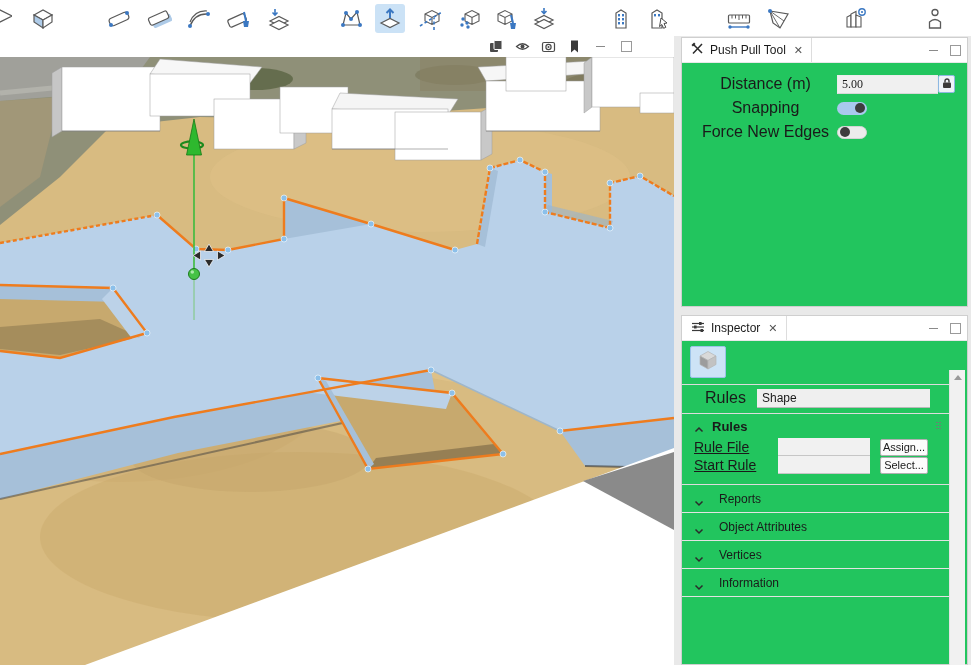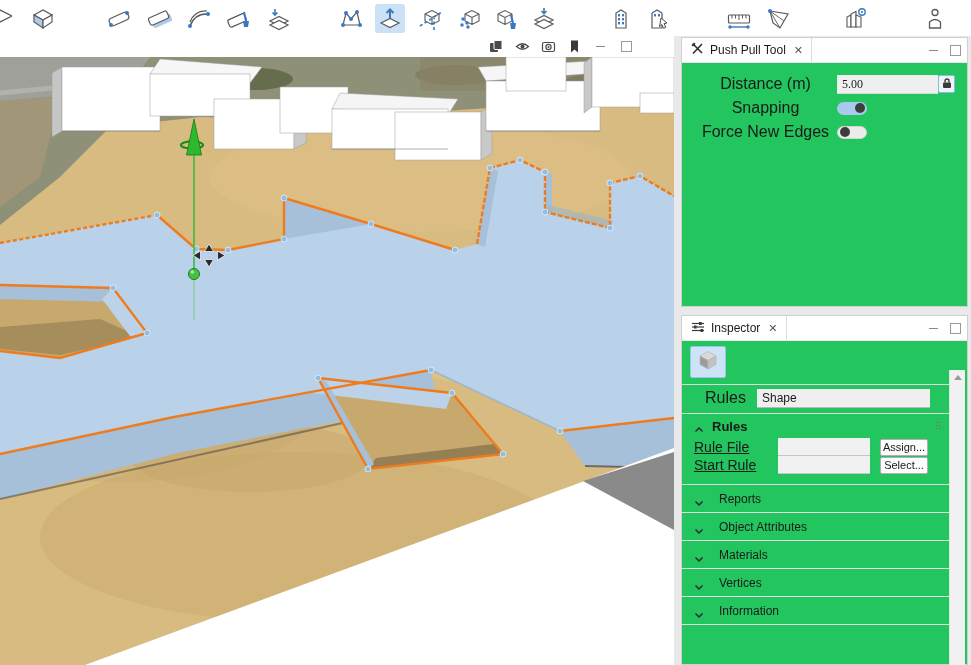--- a/index.html
+++ b/index.html
@@ -552,26 +552,20 @@
           <div class="secrow">
             <span class="chev"><svg width="10" height="10">
                   <path d="M1.5,3.5 L5,7 L8.5,3.5" fill="none" stroke="#2b2b2b" stroke-width="1.5"></path>
                 </svg></span>
             <span class="stext">Object Attributes</span>
           </div>
           <div class="secrow">
             <span class="chev"><svg width="10" height="10">
                   <path d="M1.5,3.5 L5,7 L8.5,3.5" fill="none" stroke="#2b2b2b" stroke-width="1.5"></path>
                 </svg></span>
-            <span class="stext">Materials</span>
-          </div>
-          <div class="secrow">
-            <span class="chev"><svg width="10" height="10">
-                  <path d="M1.5,3.5 L5,7 L8.5,3.5" fill="none" stroke="#2b2b2b" stroke-width="1.5"></path>
-                </svg></span>
             <span class="stext">Vertices</span>
           </div>
           <div class="secrow">
             <span class="chev"><svg width="10" height="10">
                   <path d="M1.5,3.5 L5,7 L8.5,3.5" fill="none" stroke="#2b2b2b" stroke-width="1.5"></path>
                 </svg></span>
             <span class="stext">Information</span>
           </div>
         </div>
         <div class="scrollbar">

